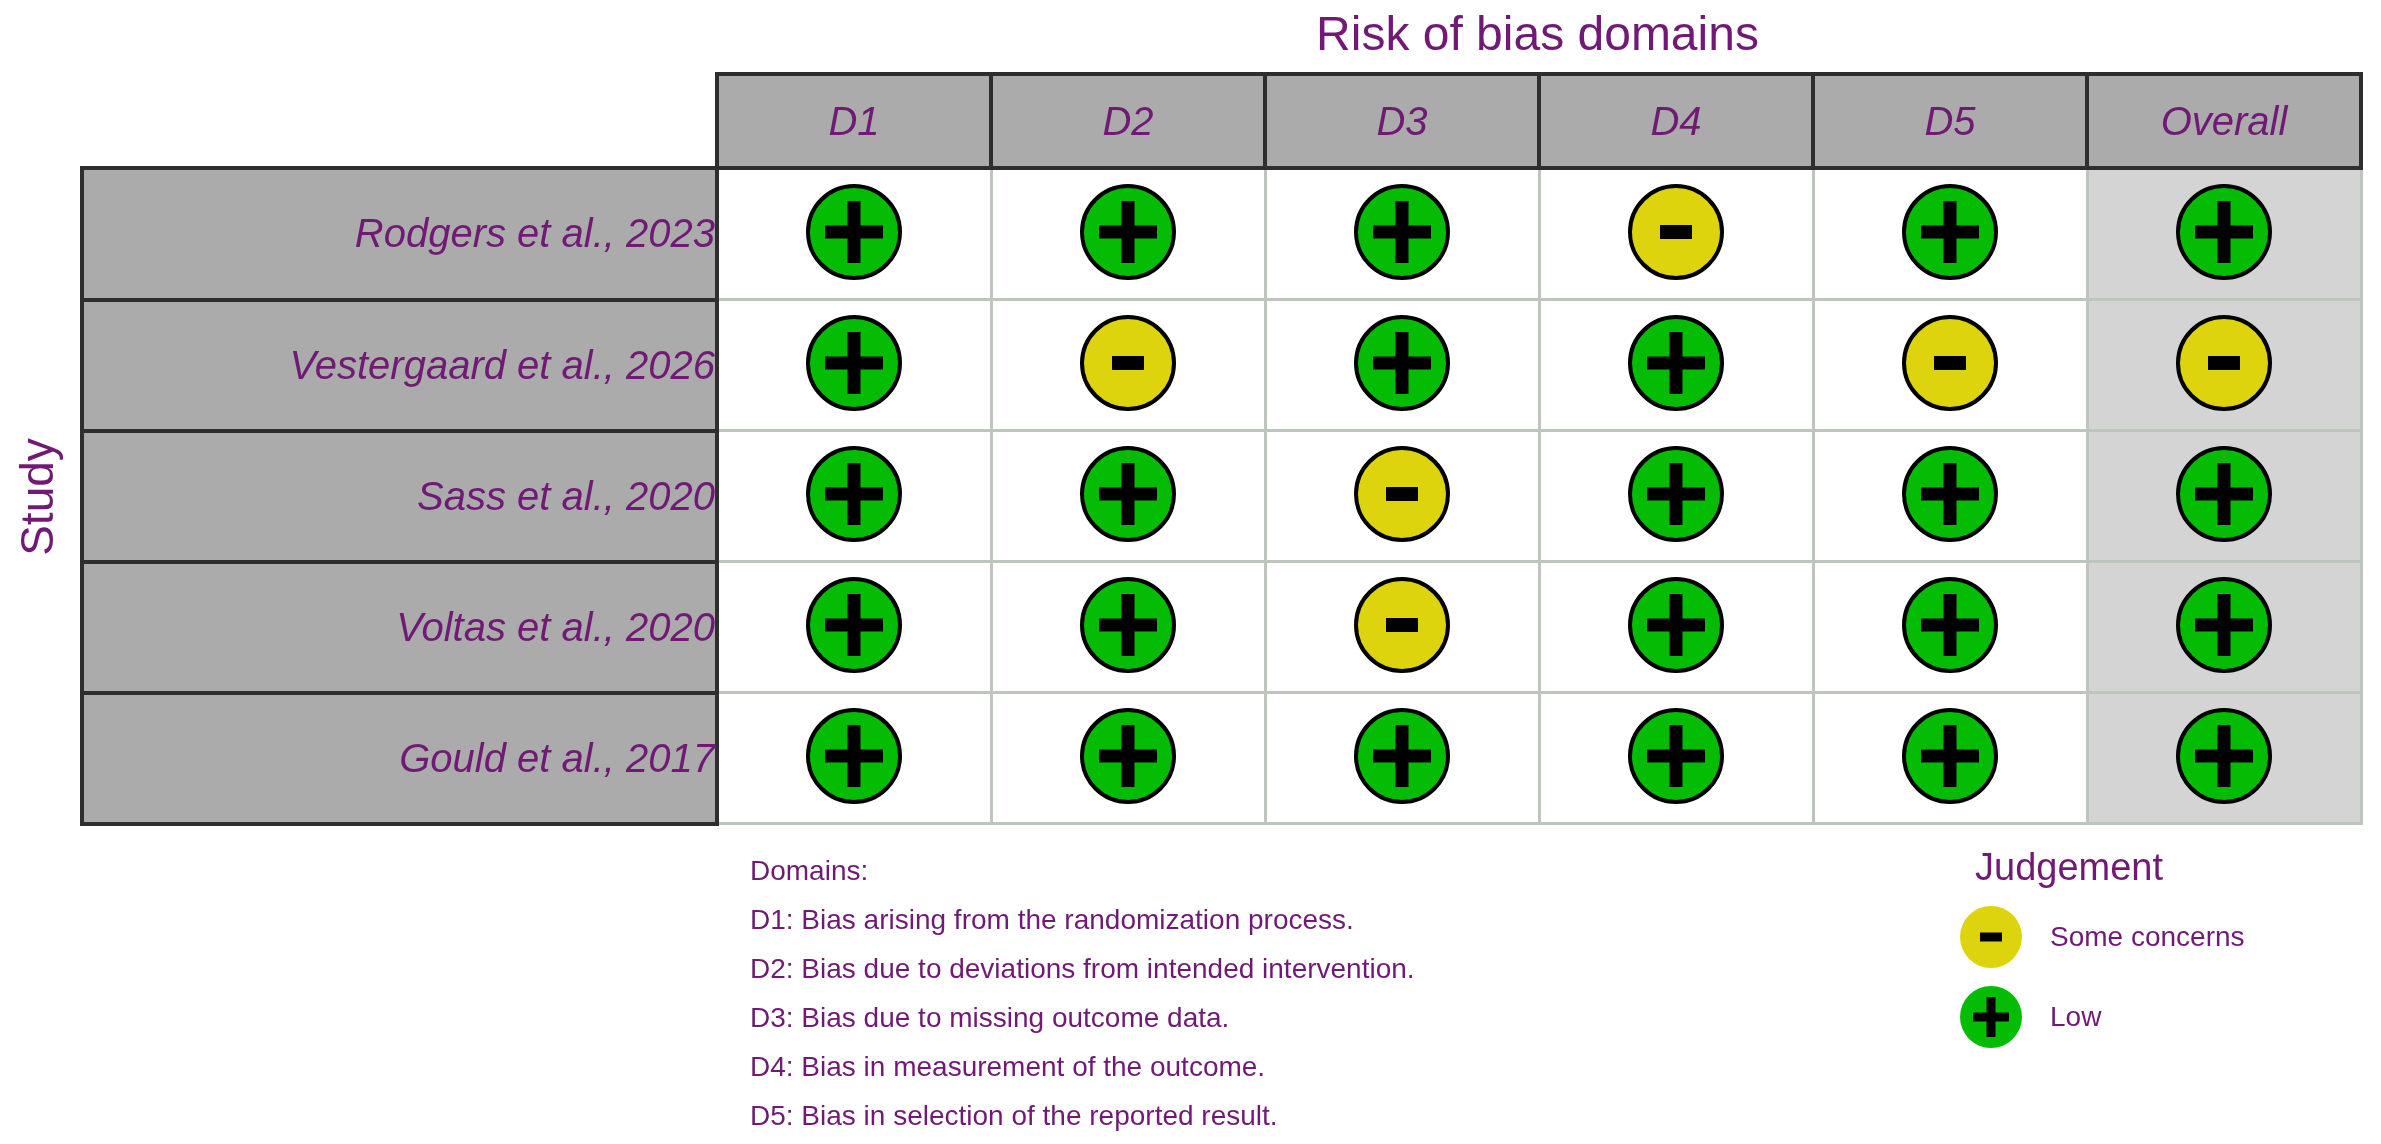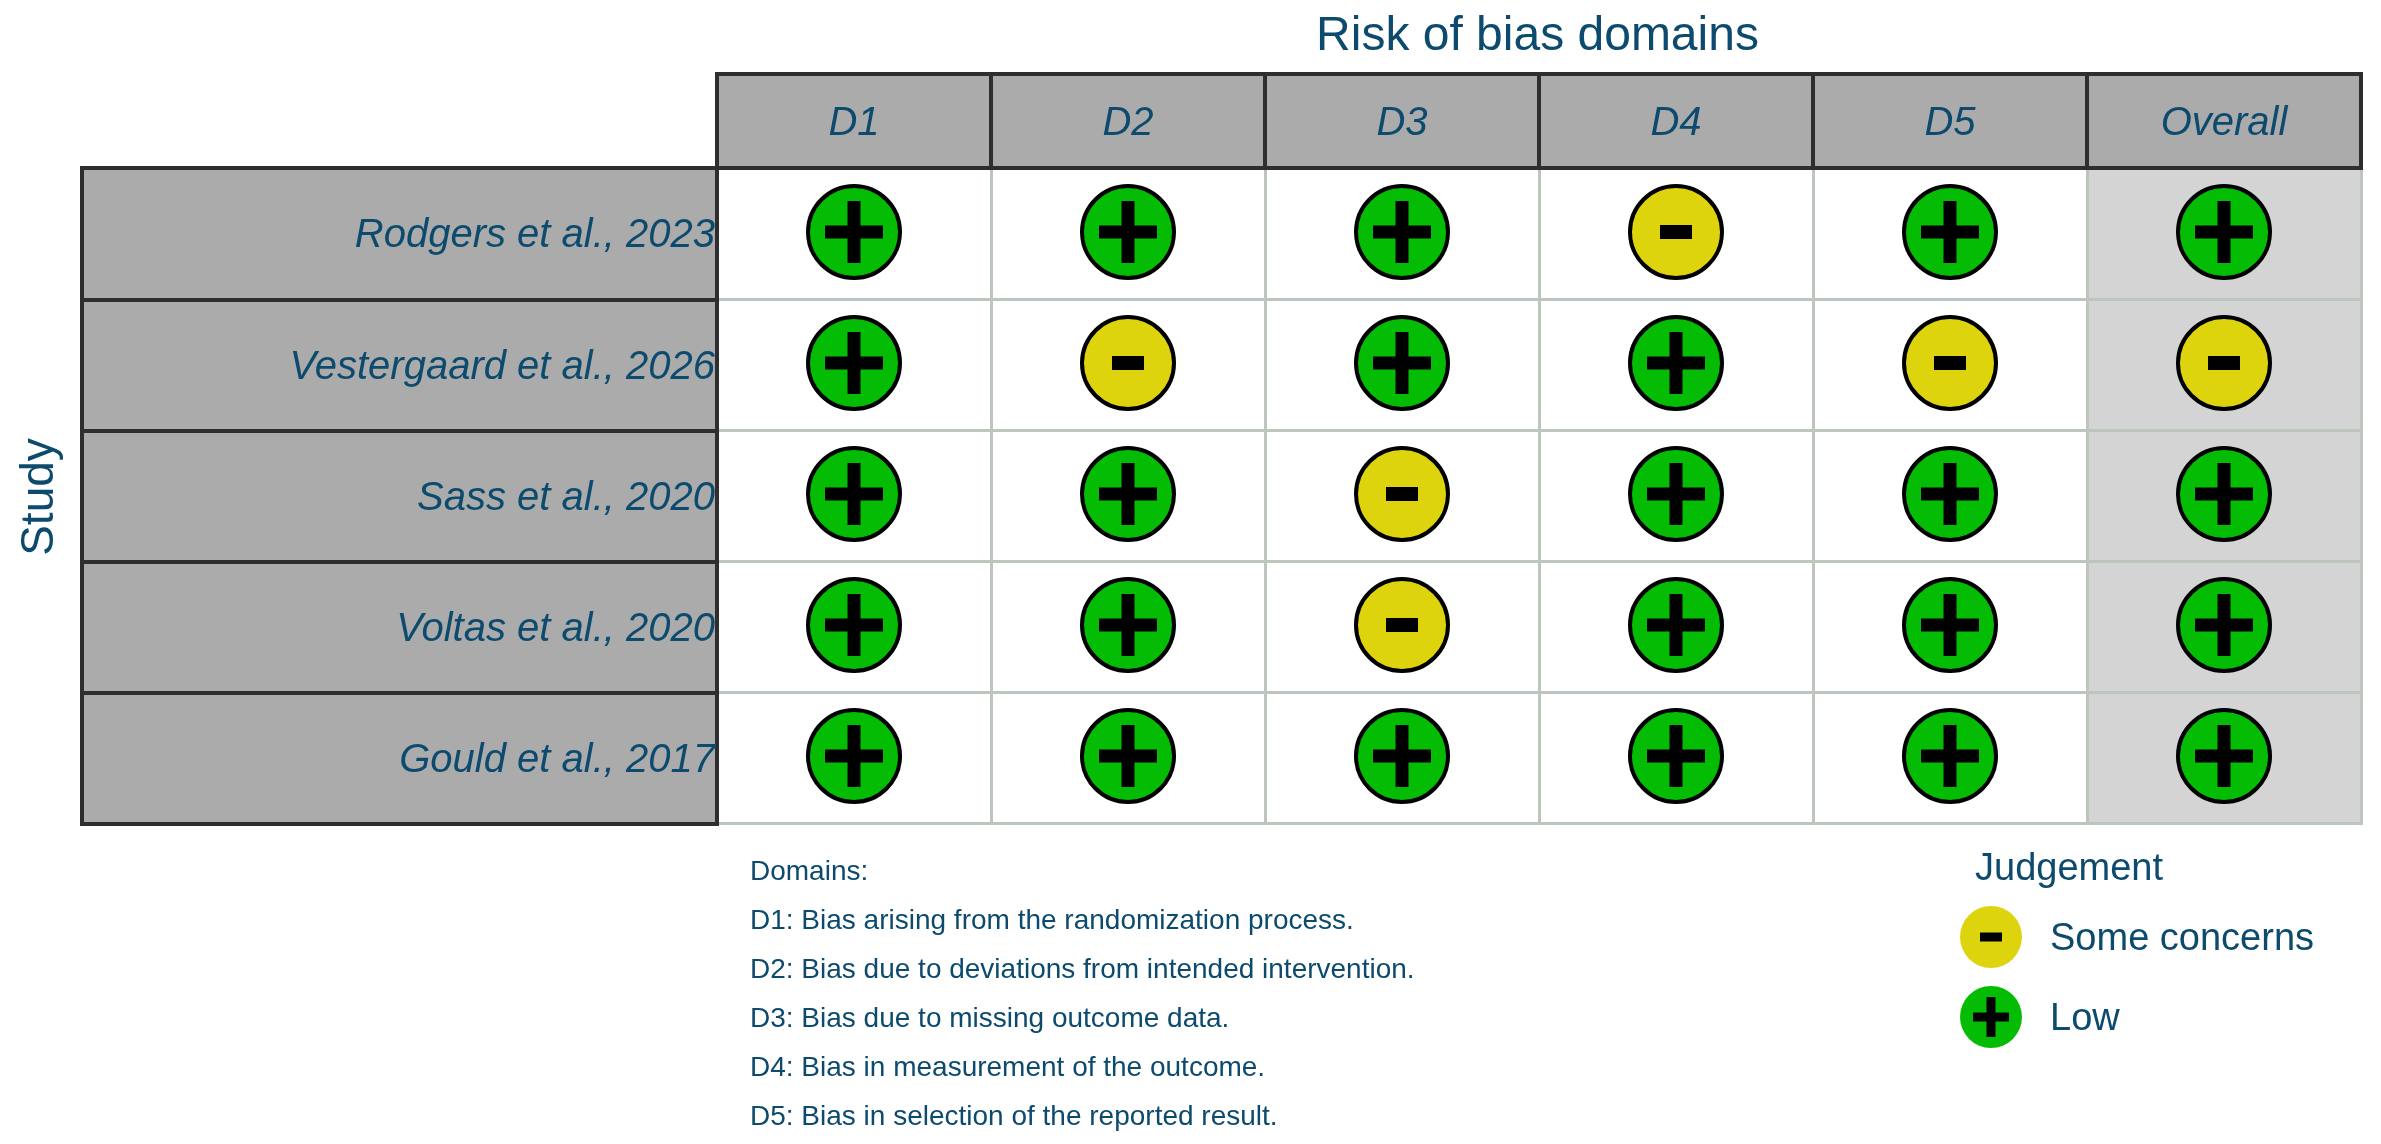--- a/index.html
+++ b/index.html
@@ -1,21 +1,21 @@
 <!DOCTYPE html>
 <html style="--low: #03bc03; --some-concerns: #ded40e; --header-bg: #ababab; --overall-col-bg: #d4d4d4; --grid-line: #bcc6bc; --dark-border: #2e2e2e;"><head>
 <meta charset="utf-8">
 <style>
   html,body{margin:0;padding:0;background:#fff;}
   .figure{
     position:relative;
     width:2381px;height:1144px;
     background:#fff;
     font-family:"Liberation Sans", sans-serif;
-    color:#0c4a6e;
+    color:#701a75;
     overflow:hidden;
   }
   .title{
     position:absolute;
     left:715px;top:6px;width:1645px;
     text-align:center;
     font-size:48px;
     white-space:nowrap;
   }
   .study-axis{
@@ -94,21 +94,21 @@
     font-size:38px;
     margin:0 0 16px 15px;
   }
   .legend-item{
     display:flex;
     align-items:center;
     gap:28px;
     margin-bottom:16px;
     height:64px;
   }
-  .legend-label{font-size:38px;white-space:nowrap;}
+  .legend-label{font-size:28px;white-space:nowrap;}
 </style>
 </head>
 <body>
 
 <div class="figure">
 
   <div class="title">Risk of bias domains</div>
 
   <div class="study-axis">Study</div>
 

